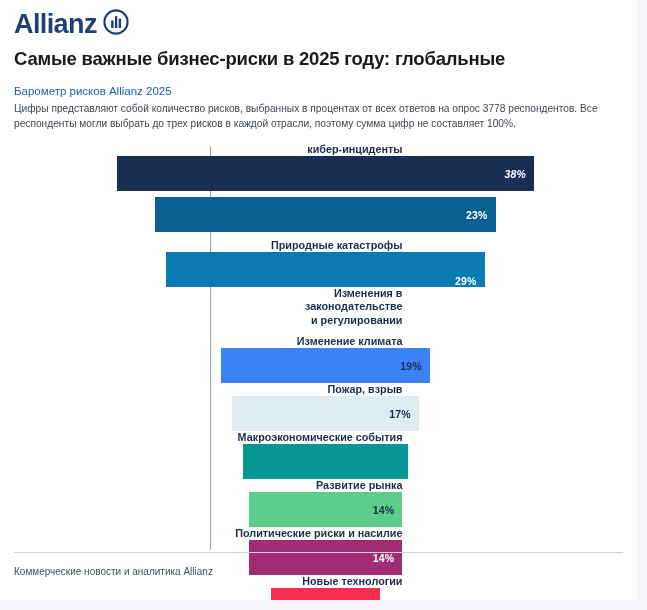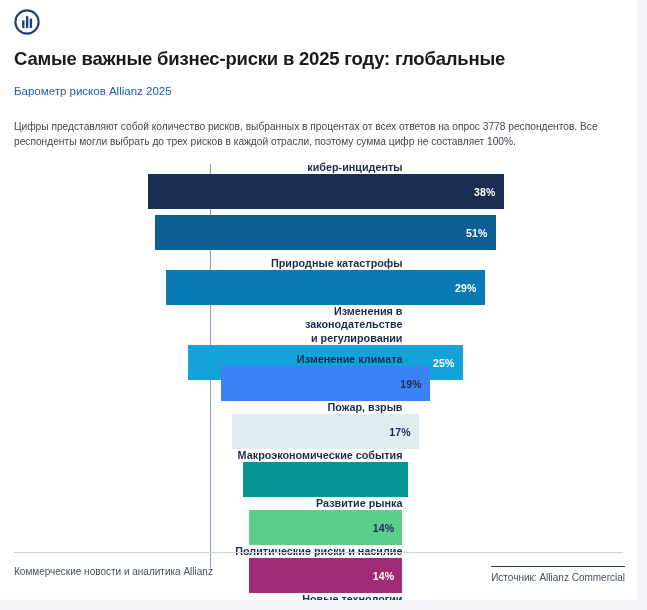--- a/index.html
+++ b/index.html
@@ -53,21 +53,21 @@
     line-height: 1.15;
   }
   .subtitle {
     margin-top: 16px;
     font-size: 11.5px;
     font-weight: normal;
     color: #1d5fa8;
     line-height: 1.2;
   }
   .note {
-    margin-top: 21px;
+    margin-top: 3px;
     font-size: 10.2px;
     color: #40474f;
     line-height: 1.45;
     width: 620px;
   }
 
   
   .chart {
     position: relative;
     margin-top: 11px;
@@ -159,20 +159,21 @@
   }
 </style>
 </head>
 <body>
 
 <div class="page">
 
   <div class="header">
 
     <div class="logo-row">
+      <span class="logo-word">Allianz</span>
       <span class="logo-mark">
         <svg width="26" height="26" viewBox="0 0 26 26">
           <circle cx="13" cy="13" r="11.6" fill="none" stroke="#1f4077" stroke-width="2.1"></circle>
           <rect x="8.1" y="11.4" width="2.4" height="7.6" fill="#1f4077"></rect>
           <rect x="11.9" y="7.2" width="2.4" height="11.8" fill="#1f4077"></rect>
           <rect x="15.7" y="9.6" width="2.4" height="9.4" fill="#1f4077"></rect>
         </svg>
       </span>
     </div>
 
@@ -180,48 +181,43 @@
     <div class="subtitle">Барометр рисков Allianz 2025</div>
     <div class="note">Цифры представляют собой количество рисков, выбранных в процентах от всех ответов на опрос 3778 респондентов. Все респонденты могли выбрать до трех рисков в каждой отрасли, поэтому сумма цифр не составляет 100%.</div>
   </div>
 
   <div class="chart">
     <div class="axis-line"></div>
     <div class="rows" id="chart-rows">
         <div class="row">
           <div class="row-label">кибер-инциденты</div>
           <div class="bar-wrap">
-            <div class="bar" style="width: 356px; background: rgb(28, 45, 84);">
+            <div class="bar" style="width: 417px; background: rgb(28, 45, 84); font-style: italic;">
               <span class="bar-value" style="color: rgb(255, 255, 255);">38%</span>
             </div>
           </div>
         </div>
         <div class="row">
           <div class="bar-wrap">
             <div class="bar" style="width: 340.184px; background: rgb(12, 95, 146);">
-              <span class="bar-value" style="color: rgb(255, 255, 255);">51%</span>
+              <span class="bar-value" style="color: rgb(255, 255, 255);">23%</span>
             </div>
           </div>
         </div>
         <div class="row">
           <div class="row-label">Природные катастрофы</div>
           <div class="bar-wrap">
-            <div class="bar" style="width: 318.237px; background: rgb(10, 122, 180);">
+            <div class="bar" style="width: 318.237px; background: rgb(10, 122, 180); align-items: flex-end;">
               <span class="bar-value" style="color: rgb(255, 255, 255);">29%</span>
             </div>
           </div>
         </div>
         <div class="row">
           <div class="row-label">Изменения в законодательстве
 и регулировании</div>
-          <div class="bar-wrap">
-            <div class="bar" style="width: 274.342px; background: rgb(20, 163, 216);">
-              <span class="bar-value" style="color: rgb(255, 255, 255);">25%</span>
-            </div>
-          </div>
         </div>
         <div class="row">
           <div class="row-label">Изменение климата</div>
           <div class="bar-wrap">
             <div class="bar" style="width: 208.5px; background: #3b82f6;">
               <span class="bar-value" style="color: rgb(27, 45, 79);">19%</span>
             </div>
           </div>
         </div>
         <div class="row">
@@ -263,16 +259,15 @@
               <span class="bar-value" style="color: rgb(27, 45, 79);">10%</span>
             </div>
           </div>
         </div>
       </div>
   </div>
 
   <div class="footer">
     <div class="footer-rule"></div>
     <div class="footer-left">Коммерческие новости и аналитика Allianz</div>
-    <div class="footer-right">Источник: Allianz Commercial</div>
   </div>
 
 </div>
 
 </body></html>

